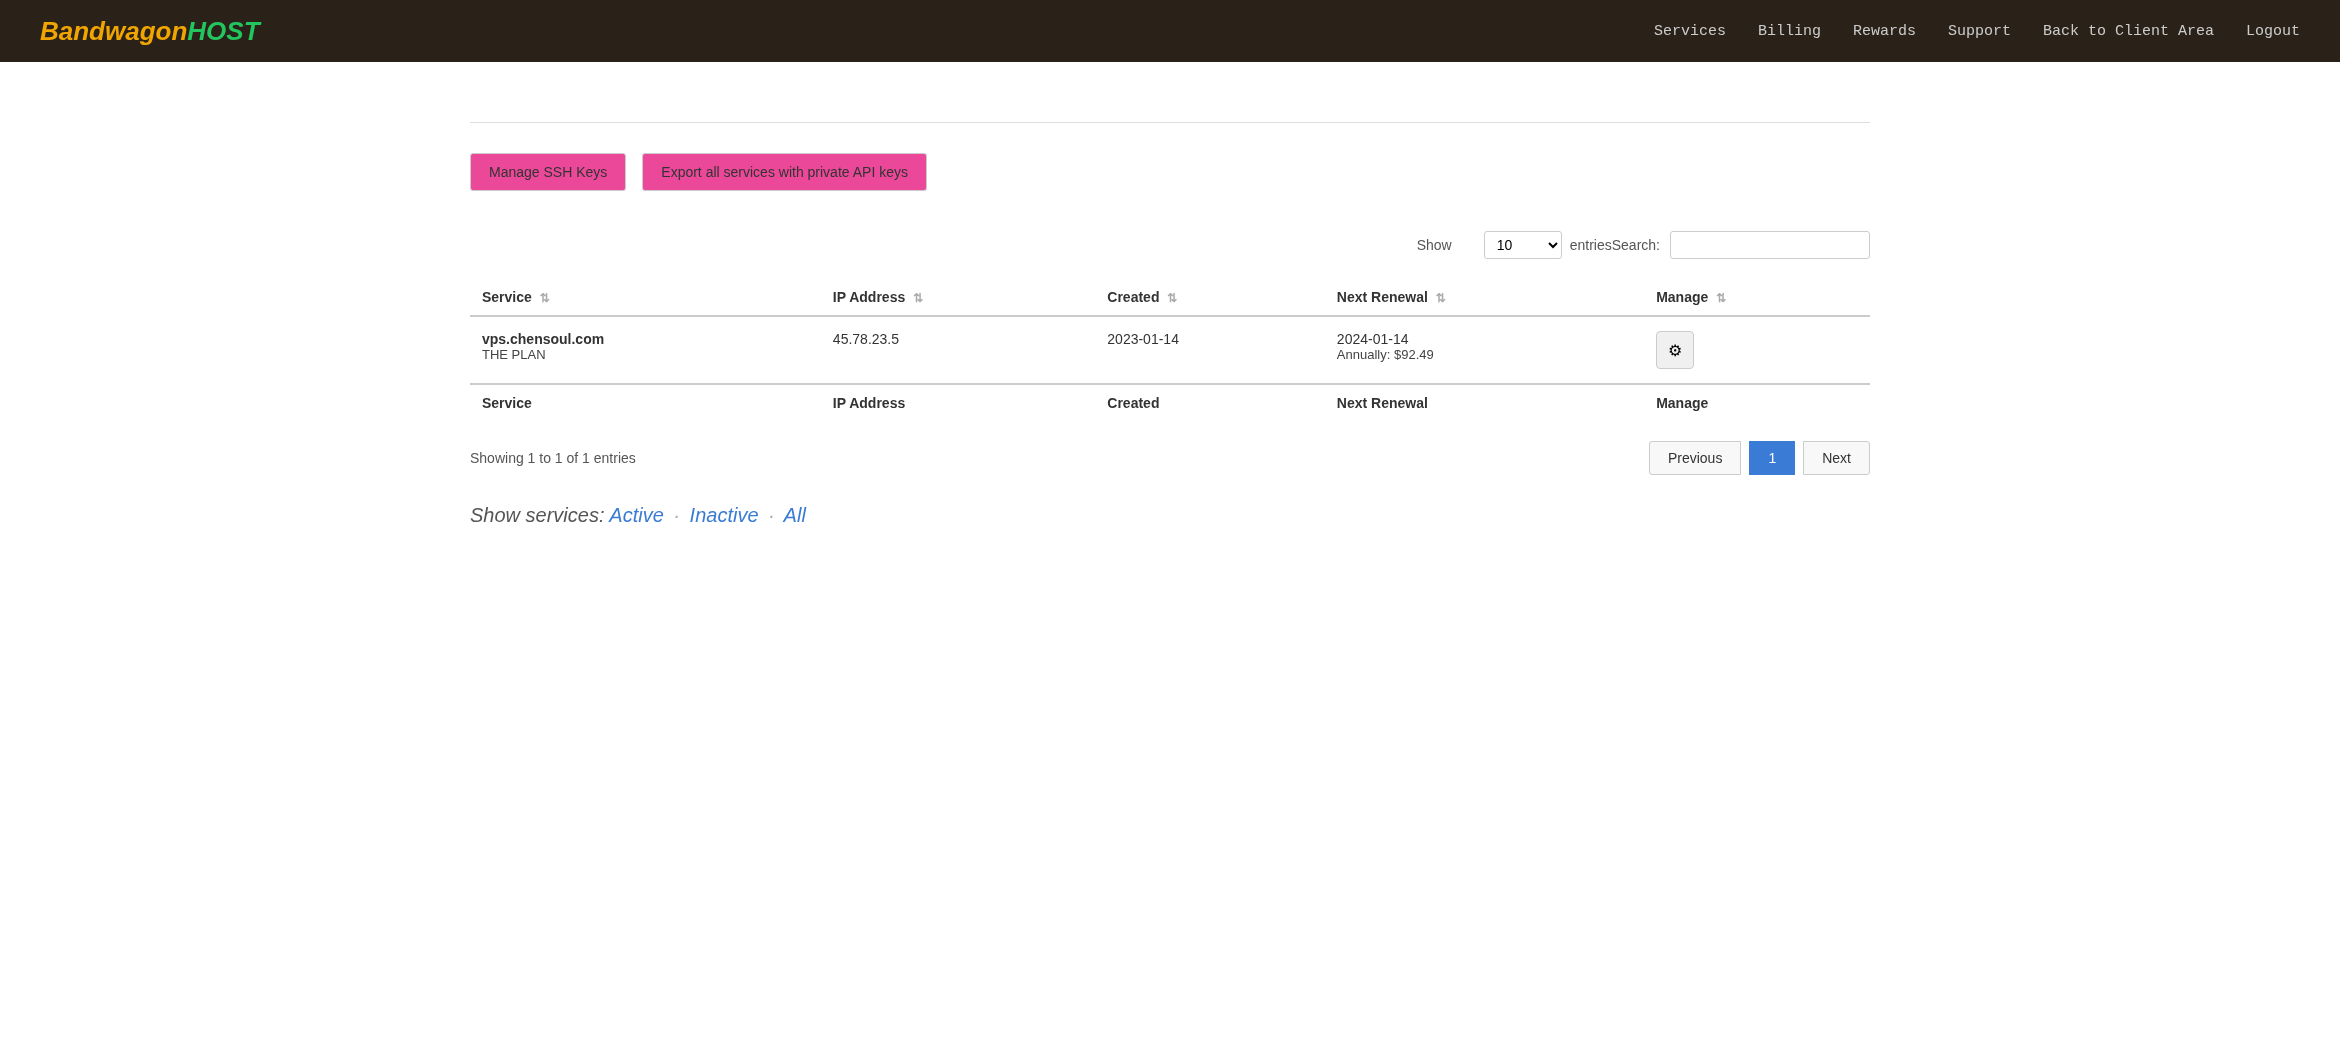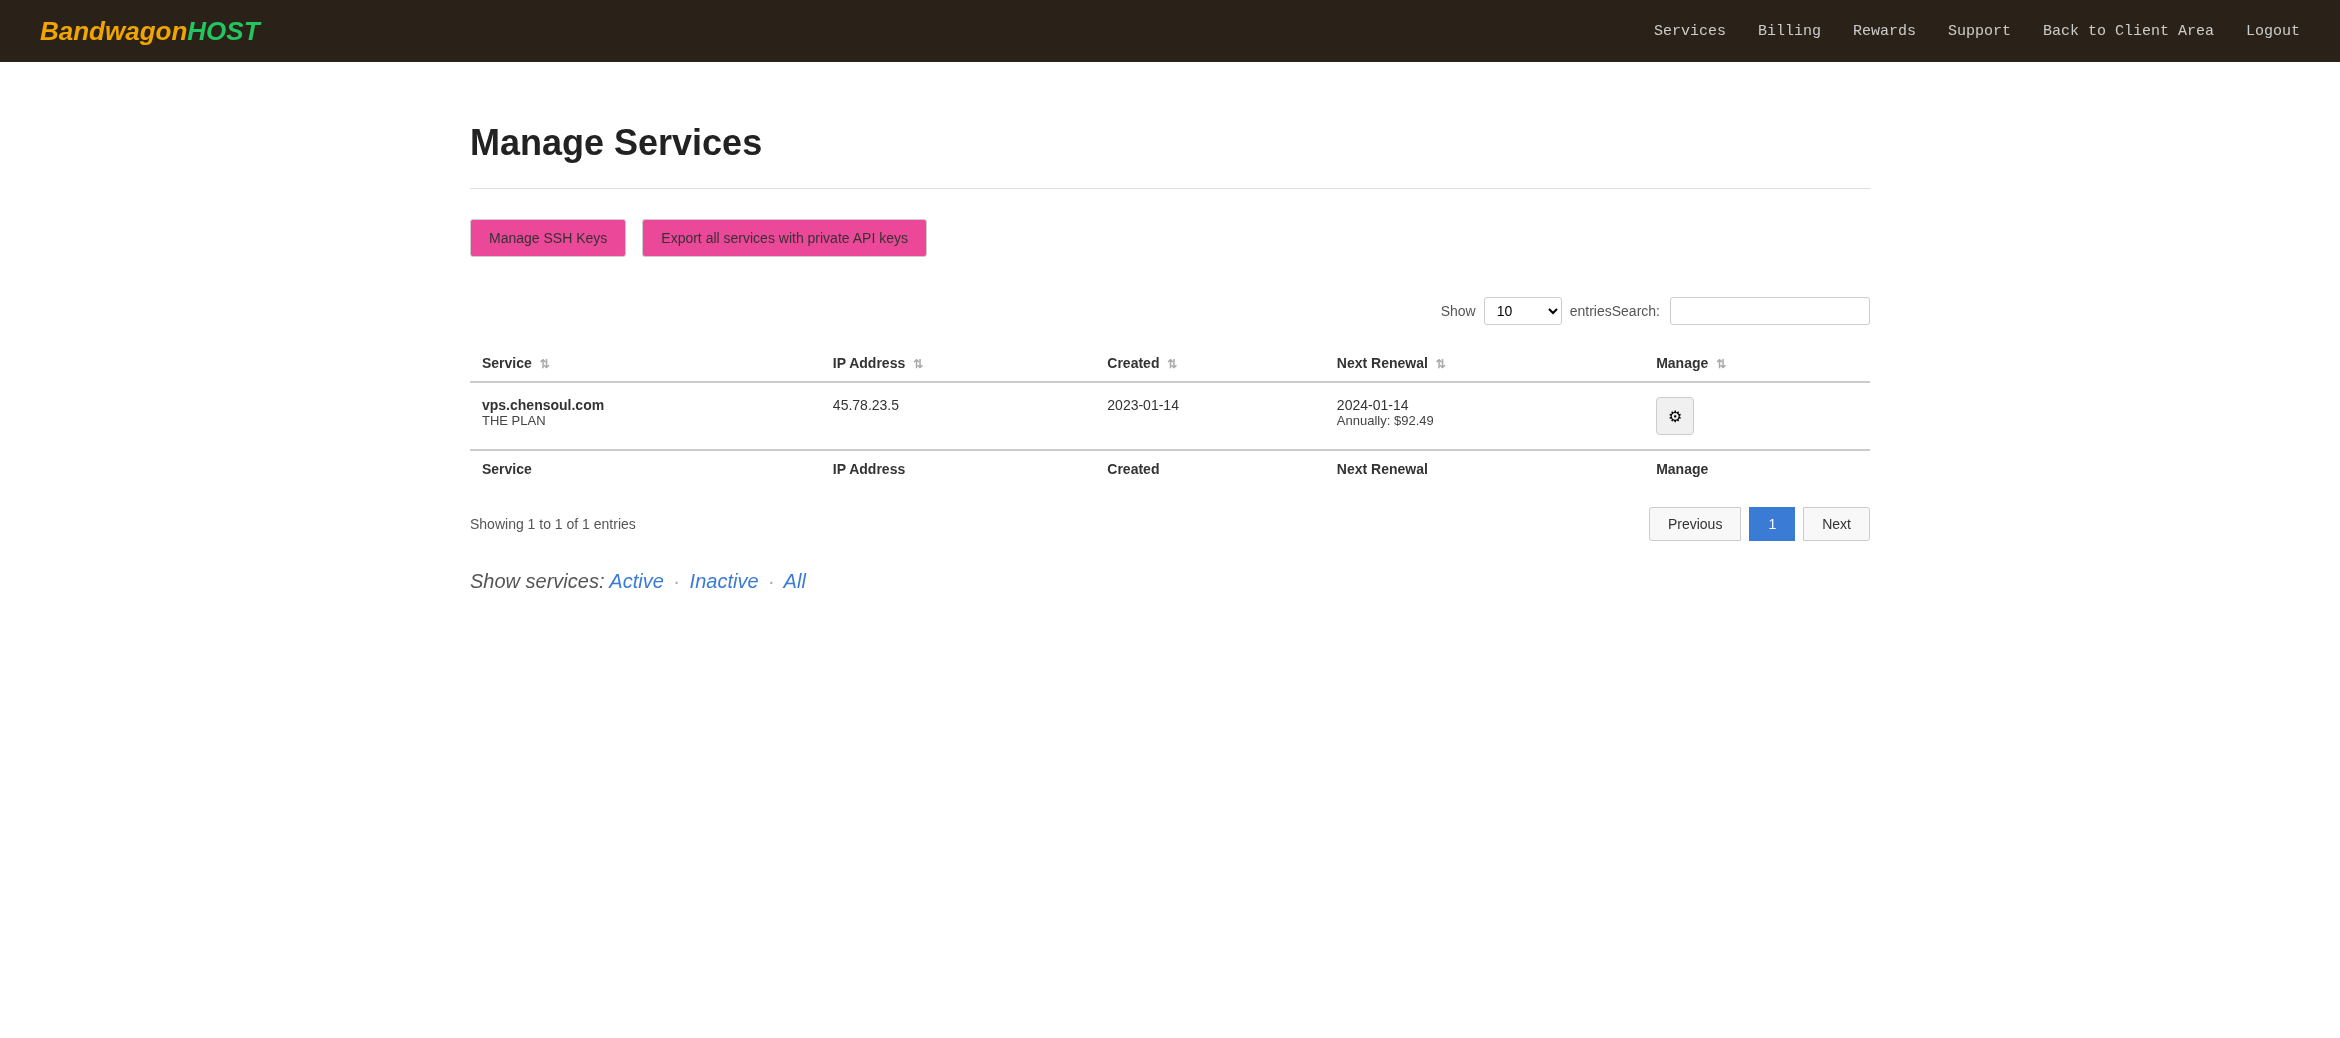--- a/index.html
+++ b/index.html
@@ -90,20 +90,21 @@
       font-size: 14px;
       color: #555;
     }
     .show-entries select {
       padding: 4px 24px 4px 8px;
       border: 1px solid #ccc;
       border-radius: 3px;
       font-size: 14px;
       background: #fff;
       cursor: pointer;
+      margin-left: 24px;
     }
     .search-area {
       display: flex;
       align-items: center;
       gap: 10px;
       font-size: 14px;
       color: #555;
     }
     .search-area input {
       border: 1px solid #ccc;
@@ -229,21 +230,20 @@
     <li>
       <a href="#">Back to Client Area</a>
     </li>
     <li>
       <a href="#">Logout</a>
     </li>
   </ul>
 </nav>
 
 <div class="main">
-  <h1 class="page-title">Manage Services</h1>
   <hr class="divider">
 
   <div class="action-buttons">
     <button class="btn-default">Manage SSH Keys</button>
     <button class="btn-default">Export all services with private API keys</button>
   </div>
 
   <div class="table-controls">
     <div class="show-entries">
       <span>Show</span>

